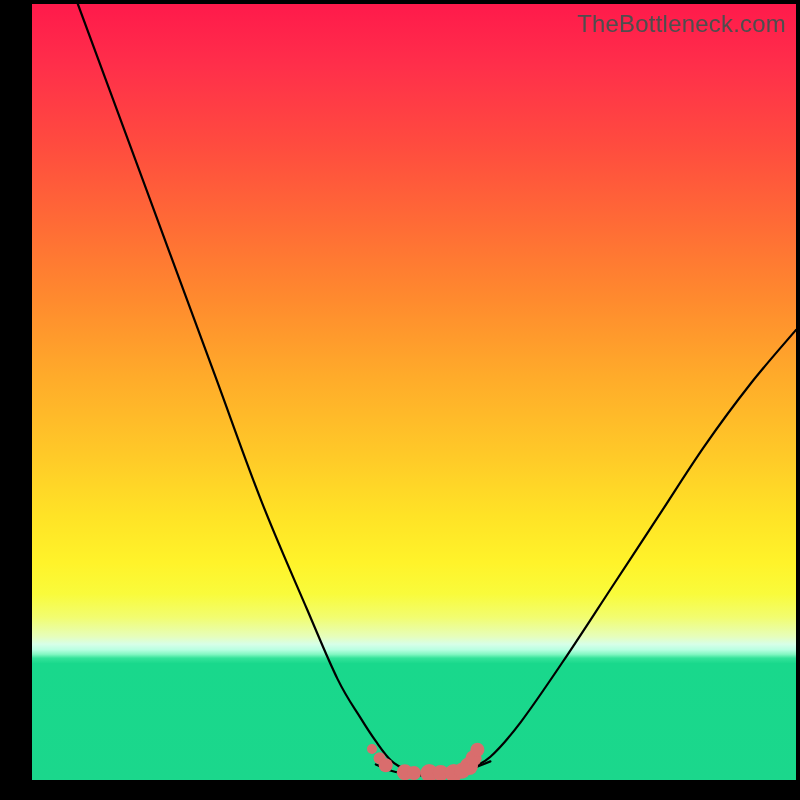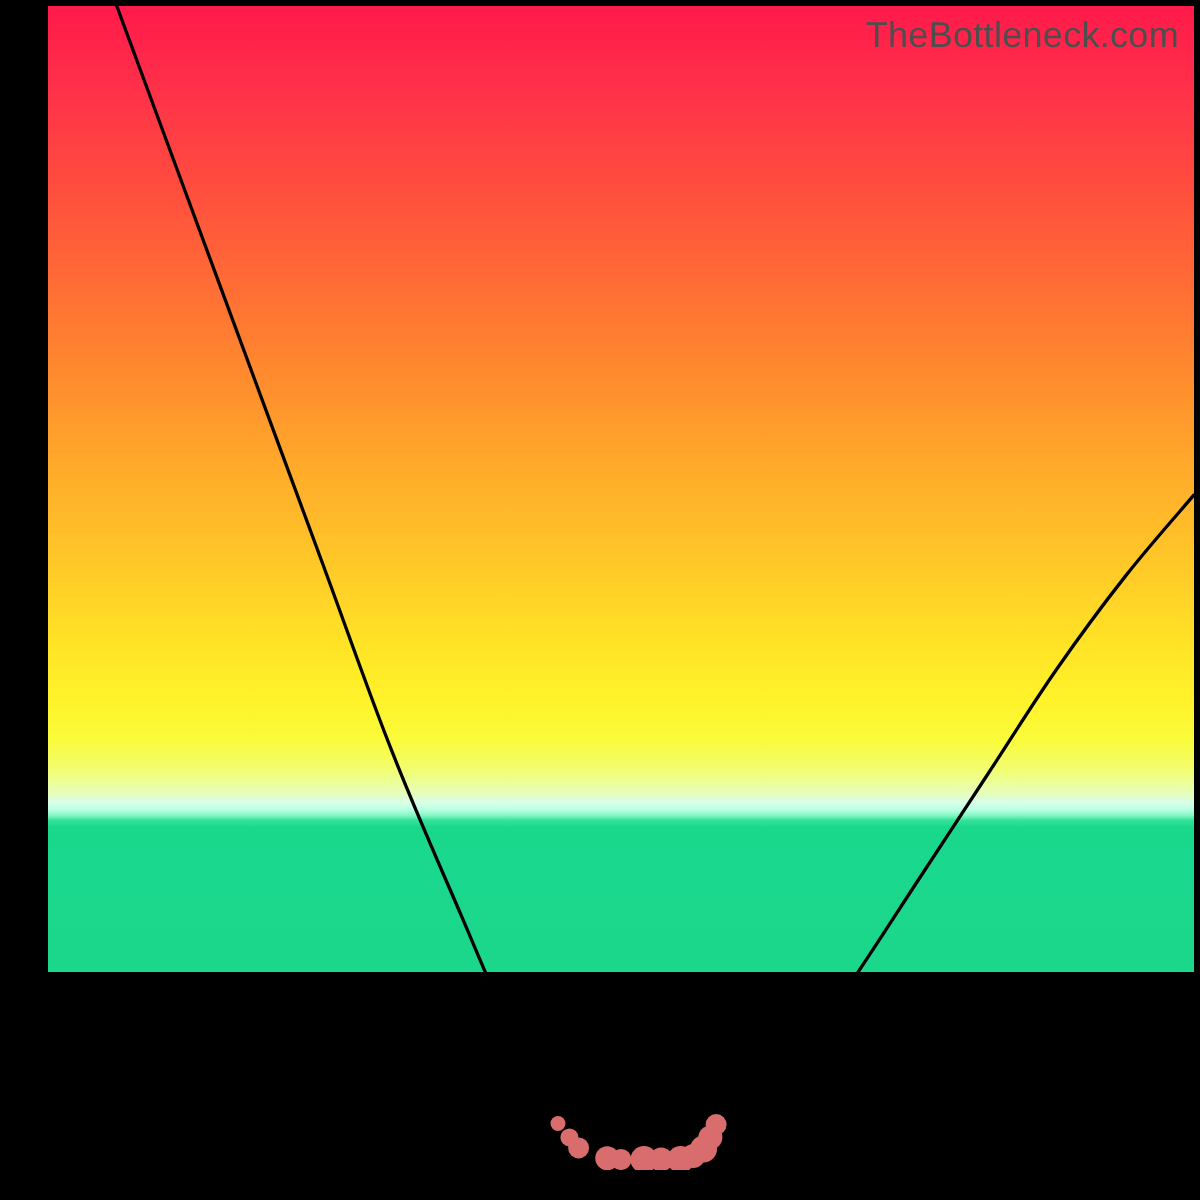--- a/index.html
+++ b/index.html
@@ -15,21 +15,21 @@
     position: relative;
     width: 800px;
     height: 800px;
     background: #000;
   }
   .plot-area {
     position: absolute;
     left: 32px;
     top: 4px;
     width: 764px;
-    height: 644px;
+    height: 776px;
     background: linear-gradient(to bottom,
       #ff1a4b 0%,
       #ff2f4a 8%,
       #ff4b3f 18%,
       #ff6a36 28%,
       #ff8a2e 38%,
       #ffab2a 48%,
       #ffc928 58%,
       #ffe326 66%,
       #fff32a 72%,

